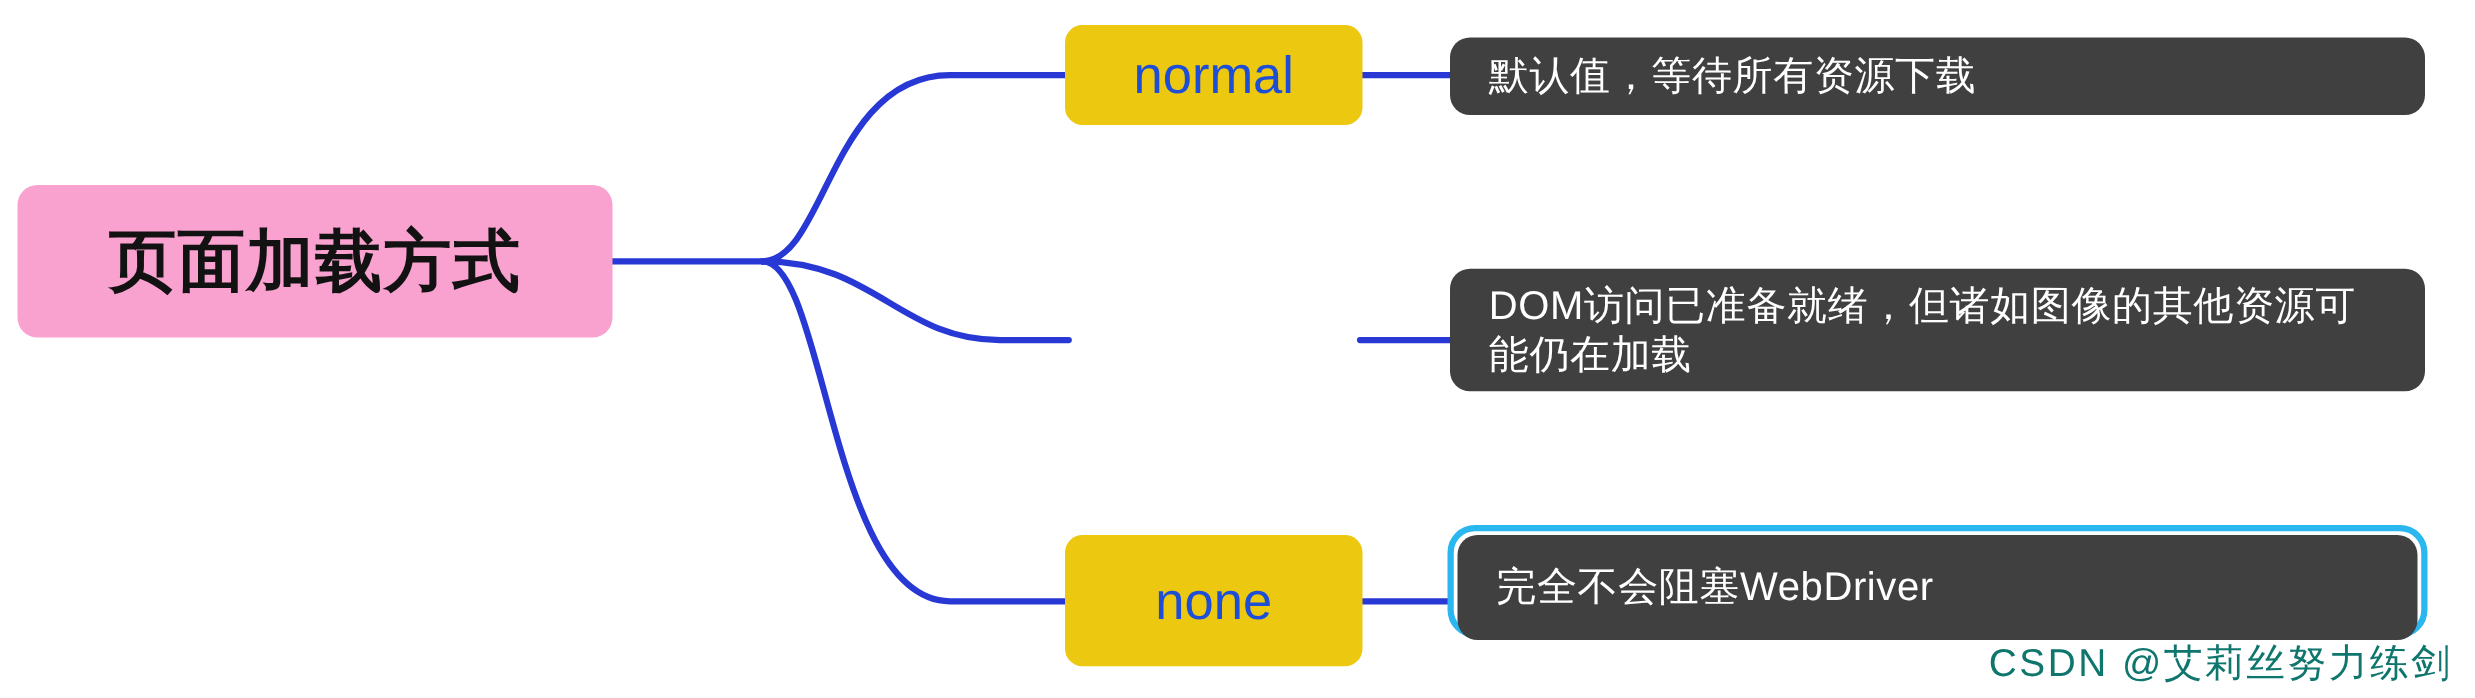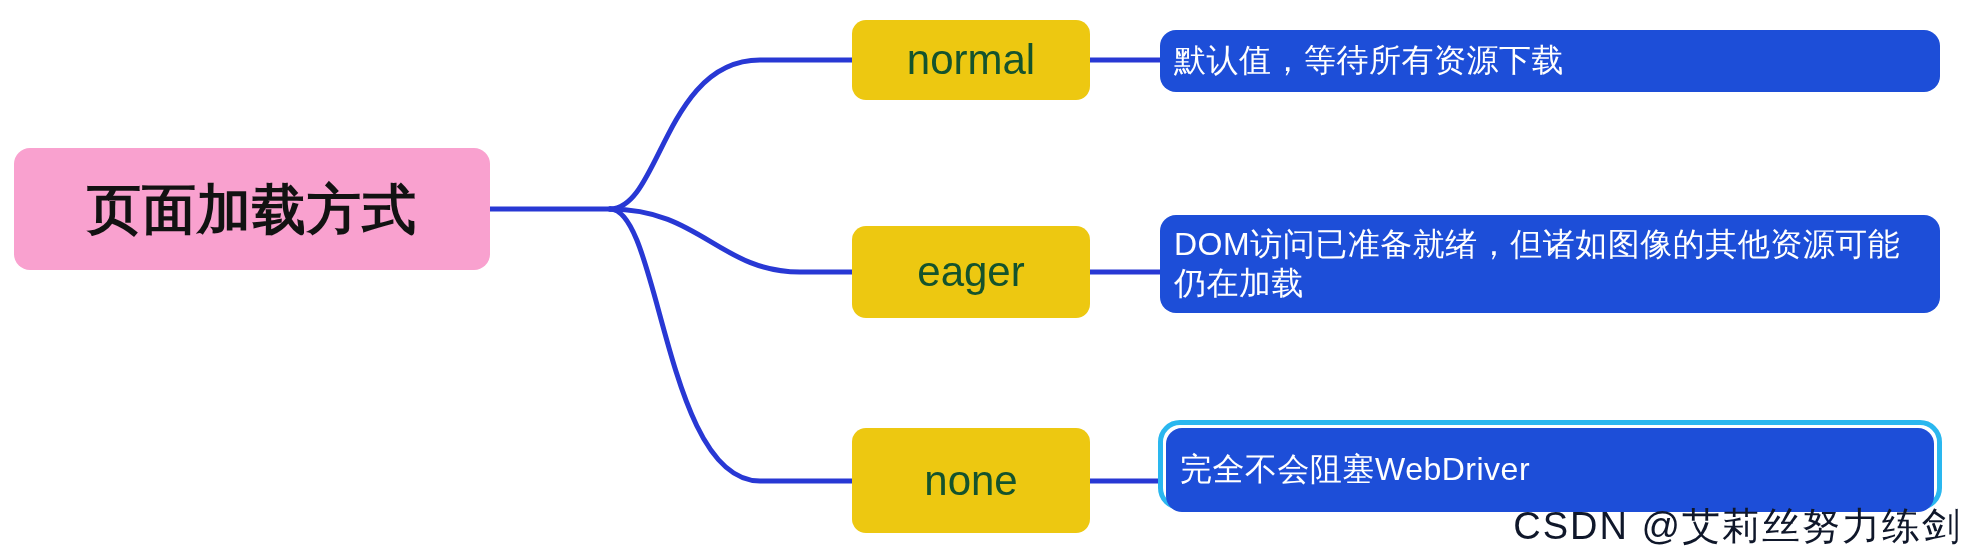--- a/index.html
+++ b/index.html
@@ -42,34 +42,34 @@
 
   
   .branch{
     left:852px;width:238px;
     background:#edc811;
     border-radius:14px;
     justify-content:center;
   }
   .branch .label{
     font-size:42px;
-    color:#14532d;
+    color:#1d4ed8;
     line-height:1;
     white-space:nowrap;
   }
   #node-normal{top:20px;height:80px;}
   #node-eager {top:226px;height:92px;}
   #node-none  {top:428px;height:105px;}
 
   
   .leaf{
     left:1160px;width:780px;
-    background:#1d4ed8;
+    background:#404040;
     border-radius:16px;
-    padding:0 14px;
+    padding:0 31px;
     align-items:center;
   }
   .leaf .label{
     font-size:32px;
     color:#ffffff;
     line-height:1.22;
     letter-spacing:0.5px;
   }
   #leaf-normal{top:30px;height:62px;}
   #leaf-eager {top:215px;height:98px;}
@@ -87,22 +87,22 @@
     border-radius:22px;
     box-sizing:border-box;
     background:#ffffff;
     z-index:2;
   }
 
   
   .watermark{
     position:absolute;
     right:18px;bottom:6px;
-    font-size:38px;
-    color:#0f172a;
+    font-size:31px;
+    color:#0f766e;
     letter-spacing:2px;
     white-space:nowrap;
     z-index:3;
     pointer-events:none;
     text-align:right;
   }
 </style>
 </head>
 <body>
 
@@ -127,23 +127,20 @@
     <span class="label">页面加载方式</span>
   </div>
 
   <div id="node-normal" class="node branch">
     <span class="label">normal</span>
   </div>
   <div id="leaf-normal" class="node leaf">
     <span class="label">默认值，等待所有资源下载</span>
   </div>
 
-  <div id="node-eager" class="node branch">
-    <span class="label">eager</span>
-  </div>
   <div id="leaf-eager" class="node leaf">
     <span class="label">DOM访问已准备就绪，但诸如图像的其他资源可能仍在加载</span>
   </div>
 
   <div id="node-none" class="node branch">
     <span class="label">none</span>
   </div>
   <div class="selected-ring"></div>
   <div id="leaf-none" class="node leaf">
     <span class="label">完全不会阻塞WebDriver</span>

